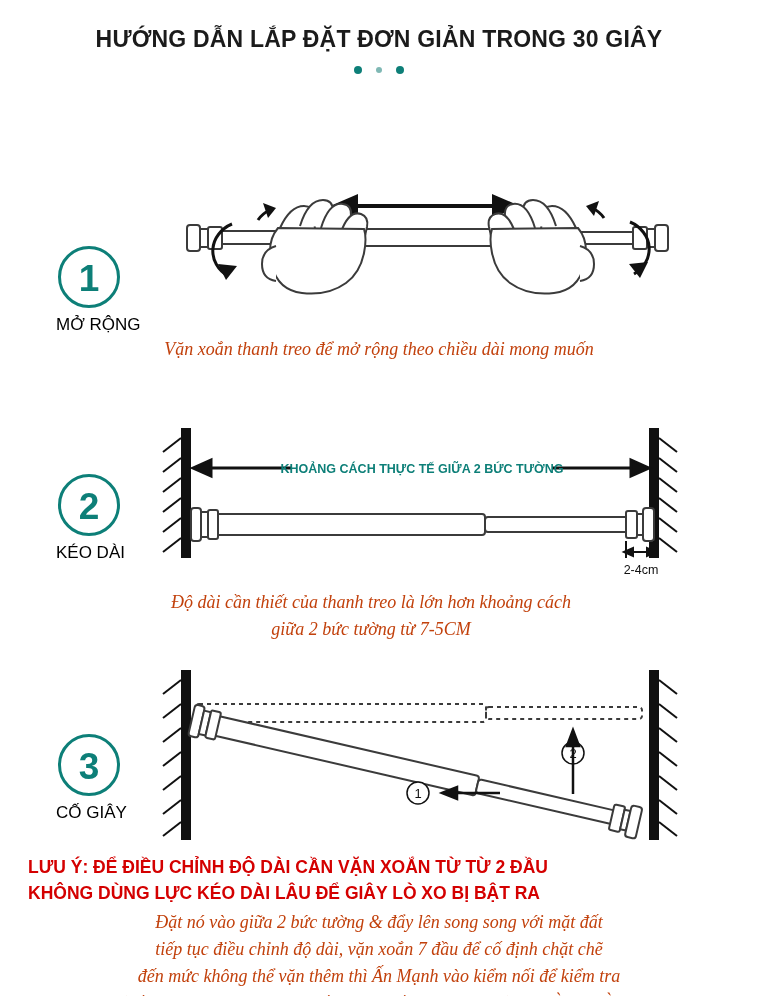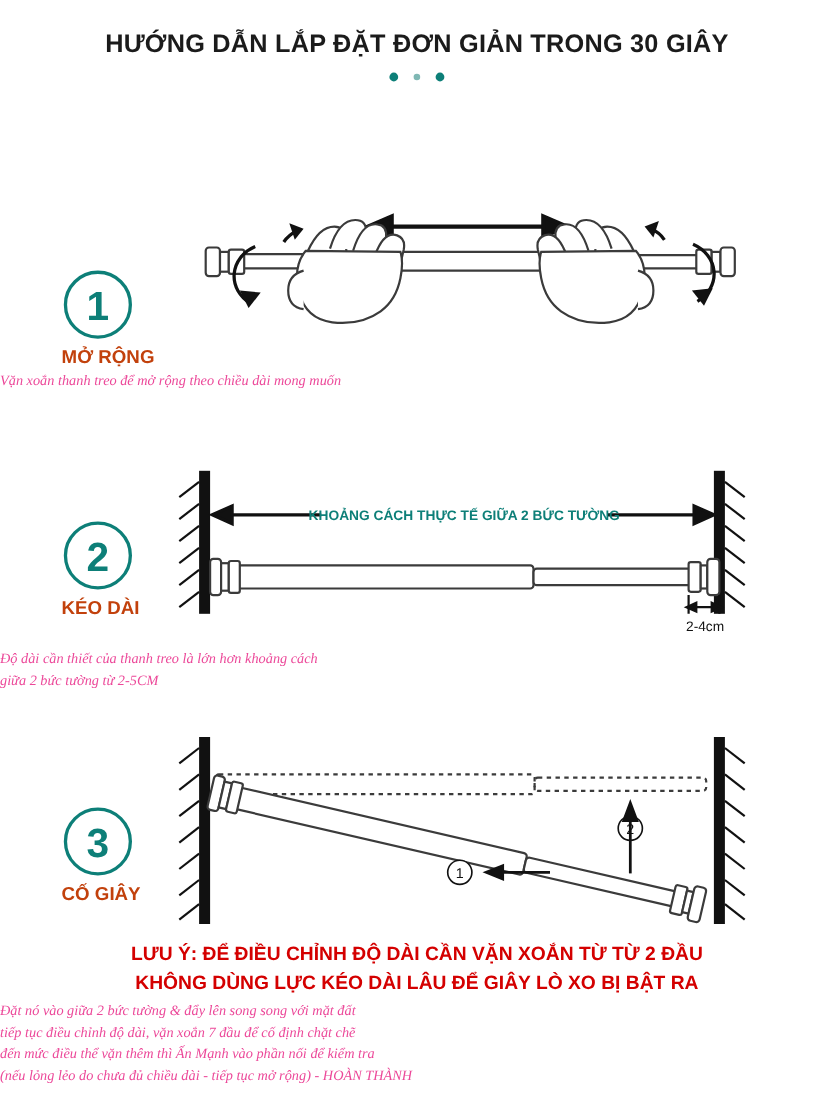--- a/index.html
+++ b/index.html
@@ -66,43 +66,44 @@
     font-size: 37px;
     font-weight: bold;
     line-height: 60px;
     text-align: center;
     box-sizing: border-box;
     margin: 0 auto;
   }
   .step-label {
     margin-top: 7px;
     font-size: 17px;
-    font-weight: bold;
+    font-weight: normal;
+    color: #000000;
+    white-space: nowrap;
+  }
+  .caption {
+    text-align: center;
+    font-size: 18px;
+    line-height: 1.5;
     color: #c2410c;
-    white-space: nowrap;
-  }
-  .caption {
-    font-size: 13px;
-    line-height: 1.5;
-    color: #ec4899;
     font-style: italic;
     font-family: "Liberation Serif", serif;
   }
 
   
   .footer {
     position: absolute;
     left: 0;
     right: 0;
     bottom: 14px;
-    text-align: center;
     color: #d40000;
     font-weight: bold;
     font-size: 17.5px;
     line-height: 1.45;
+    padding-left: 28px;
   }
 
   svg { display: block; }
   .ill { position: absolute; }
 </style>
 </head>
 <body>
 
 <div class="page">
 
@@ -242,21 +243,21 @@
           <line x1="466" y1="130" x2="494" y2="130"></line>
           <polygon points="464,130 473,126 473,134"></polygon>
           <polygon points="496,130 487,126 487,134"></polygon>
         </g>
         <text x="481" y="152" font-family="Liberation Sans, sans-serif" font-size="12.5" fill="#111" text-anchor="middle">2-4cm</text>
       </svg>
     </div>
 
     <div style="position:absolute; left:0; right:16px; top:515px;">
       <div class="caption">Độ dài cần thiết của thanh treo là lớn hơn khoảng cách</div>
-      <div class="caption">giữa 2 bức tường từ 2-5CM</div>
+      <div class="caption">giữa 2 bức tường từ 7-5CM</div>
     </div>
   </div>
 
   <div class="step">
     <div class="step-badge" style="top: 660px;">
       <div class="circle">3</div>
       <div class="step-label">CỐ GIÂY</div>
     </div>
 
     <div class="ill" style="left:160px; top:590px;">
@@ -320,21 +321,21 @@
             <line x1="413" y1="130" x2="413" y2="78"></line>
             <polygon points="413,66 407,82 419,82"></polygon>
           </g>
         </g>
       </svg>
     </div>
 
     <div style="position:absolute; left:0; right:0; top:795px;margin-top:40px;">
       <div class="caption">Đặt nó vào giữa 2 bức tường &amp; đẩy lên song song với mặt đất</div>
       <div class="caption">tiếp tục điều chỉnh độ dài, vặn xoắn 7 đầu để cố định chặt chẽ</div>
-      <div class="caption">đến mức điều thể vặn thêm thì Ấn Mạnh vào phần nối để kiểm tra</div>
+      <div class="caption">đến mức không thể vặn thêm thì Ấn Mạnh vào kiểm nối để kiểm tra</div>
       <div class="caption">(nếu lỏng lẻo do chưa đủ chiều dài - tiếp tục mở rộng) - HOÀN THÀNH</div>
     </div>
   </div>
 
   <div class="footer">
     <div>LƯU Ý: ĐỂ ĐIỀU CHỈNH ĐỘ DÀI CẦN VẶN XOẮN TỪ TỪ 2 ĐẦU</div>
     <div>KHÔNG DÙNG LỰC KÉO DÀI LÂU ĐỂ GIÂY LÒ XO BỊ BẬT RA</div>
   </div>
 
 </div>

